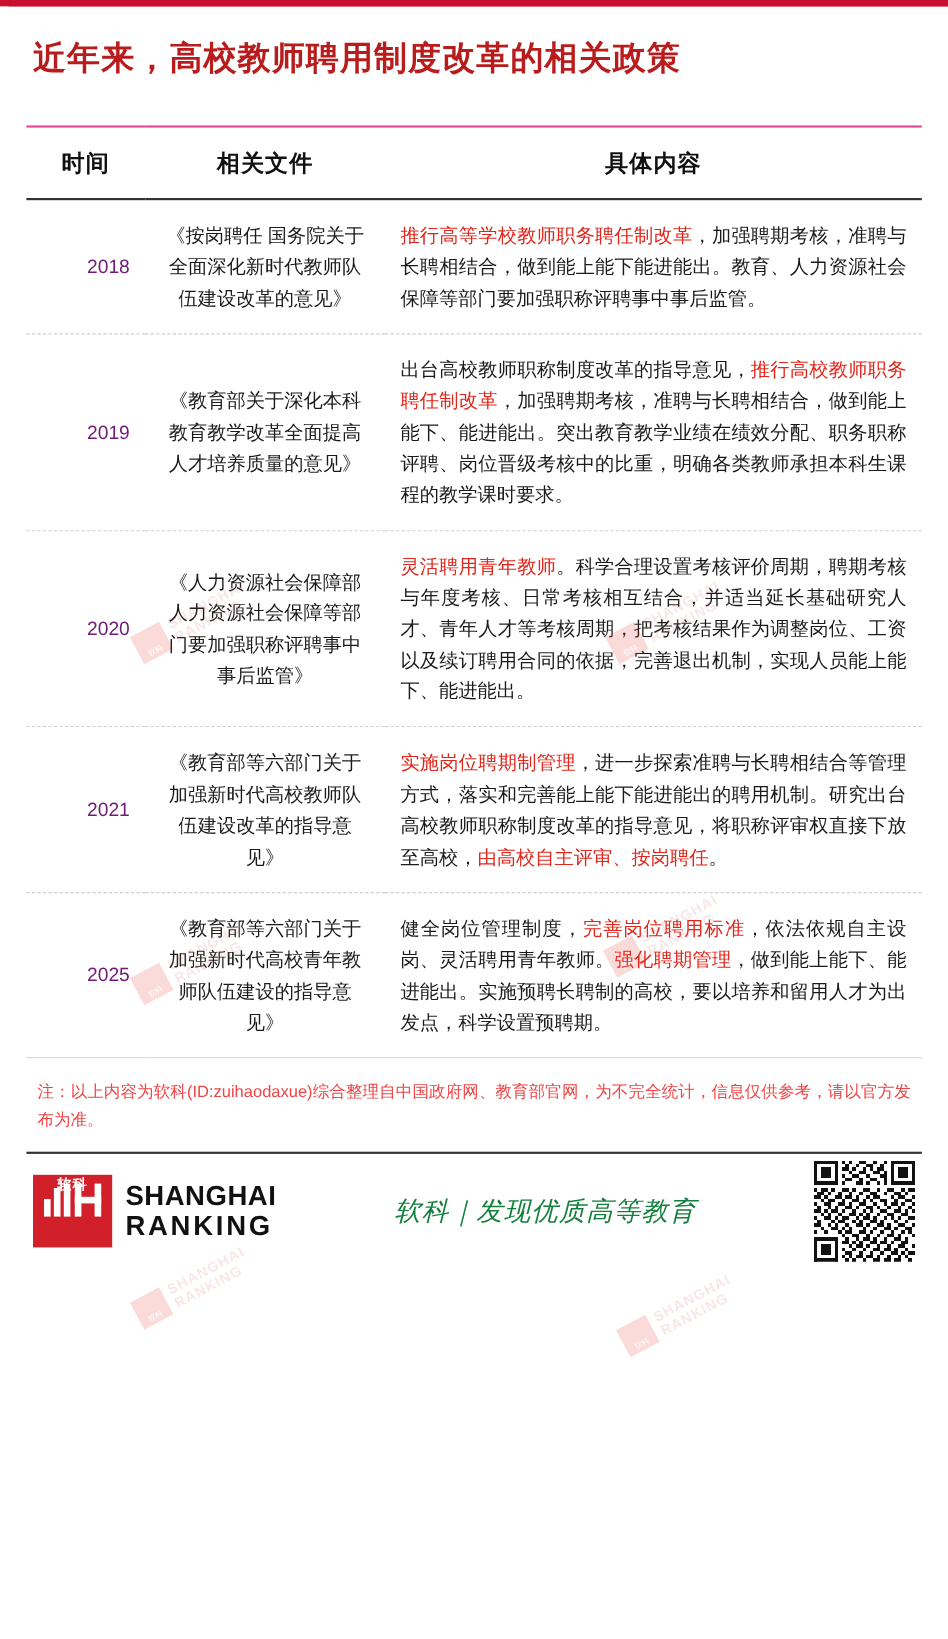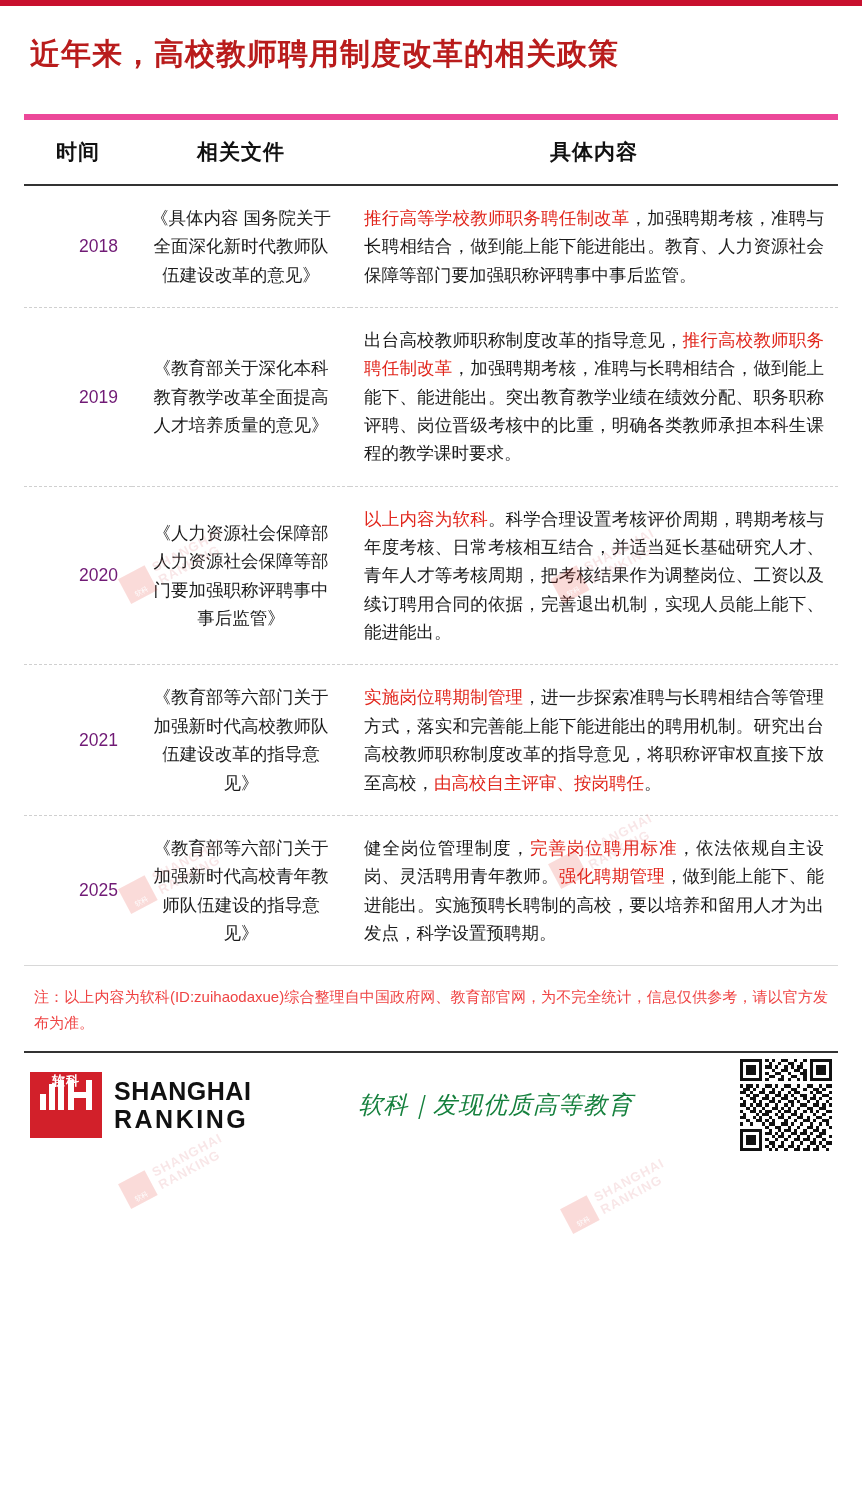--- a/index.html
+++ b/index.html
@@ -25,21 +25,21 @@
     font-weight: bold;
     color: #b91c1c;
     letter-spacing: 1px;
     padding: 30px 6px 42px 6px;
     line-height: 1.2;
   }
   table.policy {
     width: 814px;
     border-collapse: collapse;
     table-layout: fixed;
-    border-top: 6px solid #ec4899;
+    border-top: 2px solid #ec4899;
     border-bottom: 1px solid #d8d8d8;
   }
   table.policy col.c-time { width: 108px; }
   table.policy col.c-doc  { width: 218px; }
   table.policy col.c-cont { width: 488px; }
   table.policy thead th {
     font-size: 21px;
     font-weight: bold;
     color: #111;
     padding: 18px 6px;
@@ -267,32 +267,32 @@
     <thead>
       <tr>
         <th>时间</th>
         <th>相关文件</th>
         <th>具体内容</th>
       </tr>
     </thead>
     <tbody id="policy-body">
         <tr>
           <td class="year">2018</td>
-          <td class="doc">《具体内容 国务院关于全面深化新时代教师队伍建设改革的意见》</td>
+          <td class="doc">《按岗聘任 国务院关于全面深化新时代教师队伍建设改革的意见》</td>
           <td class="content"><span class="hl">推行高等学校教师职务聘任制改革</span><span>，加强聘期考核，准聘与长聘相结合，做到能上能下能进能出。教育、人力资源社会保障等部门要加强职称评聘事中事后监管。</span></td>
         </tr>
         <tr>
           <td class="year">2019</td>
           <td class="doc">《教育部关于深化本科教育教学改革全面提高人才培养质量的意见》</td>
           <td class="content"><span>出台高校教师职称制度改革的指导意见，</span><span class="hl">推行高校教师职务聘任制改革</span><span>，加强聘期考核，准聘与长聘相结合，做到能上能下、能进能出。突出教育教学业绩在绩效分配、职务职称评聘、岗位晋级考核中的比重，明确各类教师承担本科生课程的教学课时要求。</span></td>
         </tr>
         <tr>
           <td class="year">2020</td>
           <td class="doc">《人力资源社会保障部 人力资源社会保障等部门要加强职称评聘事中事后监管》</td>
-          <td class="content"><span class="hl">以上内容为软科</span><span>。科学合理设置考核评价周期，聘期考核与年度考核、日常考核相互结合，并适当延长基础研究人才、青年人才等考核周期，把考核结果作为调整岗位、工资以及续订聘用合同的依据，完善退出机制，实现人员能上能下、能进能出。</span></td>
+          <td class="content"><span class="hl">灵活聘用青年教师</span><span>。科学合理设置考核评价周期，聘期考核与年度考核、日常考核相互结合，并适当延长基础研究人才、青年人才等考核周期，把考核结果作为调整岗位、工资以及续订聘用合同的依据，完善退出机制，实现人员能上能下、能进能出。</span></td>
         </tr>
         <tr>
           <td class="year">2021</td>
           <td class="doc">《教育部等六部门关于加强新时代高校教师队伍建设改革的指导意见》</td>
           <td class="content"><span class="hl">实施岗位聘期制管理</span><span>，进一步探索准聘与长聘相结合等管理方式，落实和完善能上能下能进能出的聘用机制。研究出台高校教师职称制度改革的指导意见，将职称评审权直接下放至高校，</span><span class="hl">由高校自主评审、按岗聘任</span><span>。</span></td>
         </tr>
         <tr>
           <td class="year">2025</td>
           <td class="doc">《教育部等六部门关于加强新时代高校青年教师队伍建设的指导意见》</td>
           <td class="content"><span>健全岗位管理制度，</span><span class="hl">完善岗位聘用标准</span><span>，依法依规自主设岗、灵活聘用青年教师。</span><span class="hl">强化聘期管理</span><span>，做到能上能下、能进能出。实施预聘长聘制的高校，要以培养和留用人才为出发点，科学设置预聘期。</span></td>

